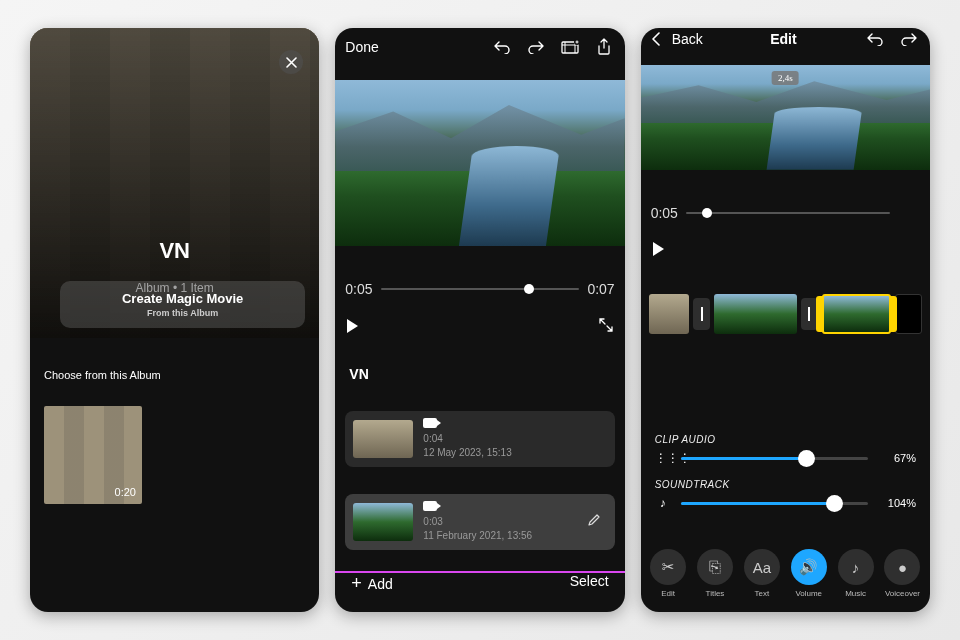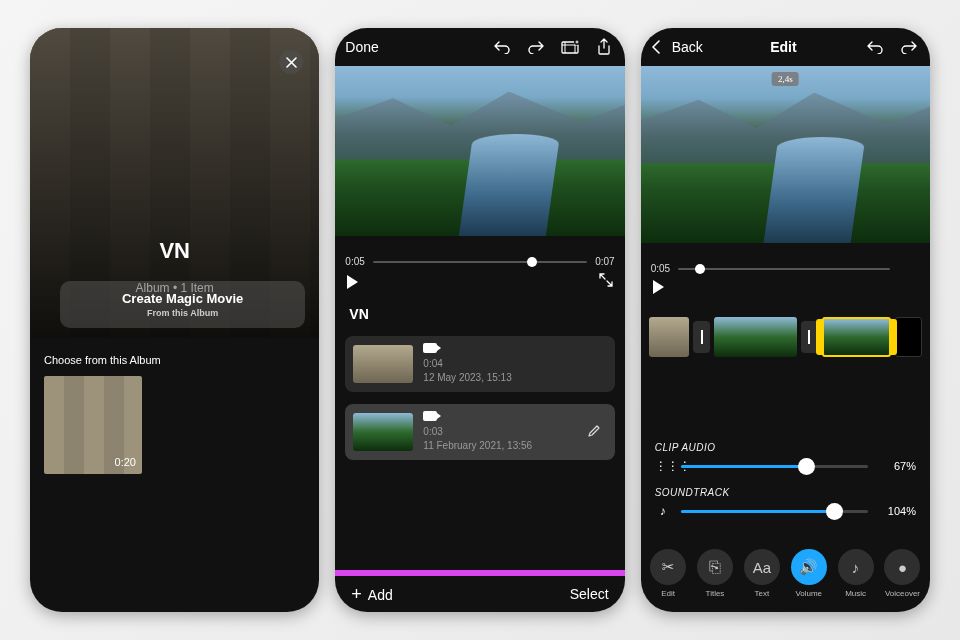--- a/index.html
+++ b/index.html
@@ -6,25 +6,26 @@
   body {
     width: 960px; height: 640px;
     background: linear-gradient(135deg, #f5f5f5 0%, #e8e8e8 100%);
     font-family: -apple-system, BlinkMacSystemFont, "Segoe UI", Helvetica, Arial, sans-serif;
     display: flex; gap: 16px; padding: 28px 30px;
     color: #fff;
   }
   .phone {
     flex: 1;
     background: #111;
-    border-radius: 32px;
+    border-radius: 18px;
     overflow: hidden;
     display: flex; flex-direction: column;
     position: relative;
     box-shadow: 0 4px 16px rgba(0,0,0,0.3);
+    gap: 15px;
   }
 
   
   .hero {
     height: 310px;
     position: relative;
     background:
       linear-gradient(rgba(30,30,30,0.35),rgba(0,0,0,0.85)),
       repeating-linear-gradient(90deg,#6b6251 0 40px,#5f5848 40px 80px),
       linear-gradient(#a89a80,#6b614d);
@@ -82,21 +83,21 @@
     filter: blur(0.5px);
   }
   .preview .mountain {
     position:absolute; left:0; top:15%; width:100%; height:40%;
     background: linear-gradient(180deg,#6f8a9b,#3d5560);
     clip-path: polygon(0 100%,0 40%,20% 10%,40% 50%,60% 0%,85% 45%,100% 20%,100% 100%);
     opacity:0.8;
   }
   .scrubber {
     display:flex; align-items:center; gap:8px; padding: 20px 10px 0;
-    font-size:10px; color:#ddd;
+    font-size:14px; color:#ddd;
   }
   .scrubber .track {
     flex:1; height:2px; background:#555; position:relative; border-radius:2px;
   }
   .scrubber .dot { position:absolute; top:-4px; width:10px; height:10px; background:#fff; border-radius:50%; }
   .playrow { display:flex; align-items:center; justify-content:space-between; padding: 6px 12px 8px; }
   .play-triangle { width:0;height:0;border-left:11px solid #fff;border-top:7px solid transparent;border-bottom:7px solid transparent; }
   .expand { font-size:14px; }
 
   
@@ -109,22 +110,22 @@
   .clip-thumb {
     width:60px; height:38px; border-radius:3px;
   }
   .clip-thumb.t1 { background: linear-gradient(#b3a98e,#6f6653); }
   .clip-thumb.t2 { background: linear-gradient(180deg,#8fb9d8 0%,#2e6a2e 50%,#0d2d0d 100%); }
   .clip-meta { flex:1; font-size:10px; color:#999; line-height:1.4; }
   .clip-meta .camera { width:14px; height:10px; background:#fff; border-radius:2px; display:inline-block; position:relative; }
   .clip-meta .camera::after{content:'';position:absolute;right:-4px;top:2px;border-left:4px solid #fff;border-top:3px solid transparent;border-bottom:3px solid transparent;}
   .edit-pencil { color:#ddd; font-size:13px; padding-right:6px; }
   .bottombar {
-    margin-top:auto; height:42px; display:flex; align-items:center; justify-content:space-between;
-    padding: 0 16px; font-size:14px; border-top:6px solid #d946ef;
+    margin-top:auto; height:42px; display:flex; justify-content:space-between;
+    padding: 0 16px; font-size:14px; border-top:2px solid #d946ef;
   }
   .plus { font-size:18px; margin-right:6px; }
 
   
   .edit-title { font-size:14px; font-weight:600; }
   .badge { position:absolute; top:6px; left:50%; transform:translateX(-50%);
     background:rgba(120,120,120,0.85); font-size:9px; padding:2px 6px; border-radius:3px;}
   .timeline {
     display:flex; align-items:center; gap:4px; padding: 16px 8px 8px; height:62px;
   }

